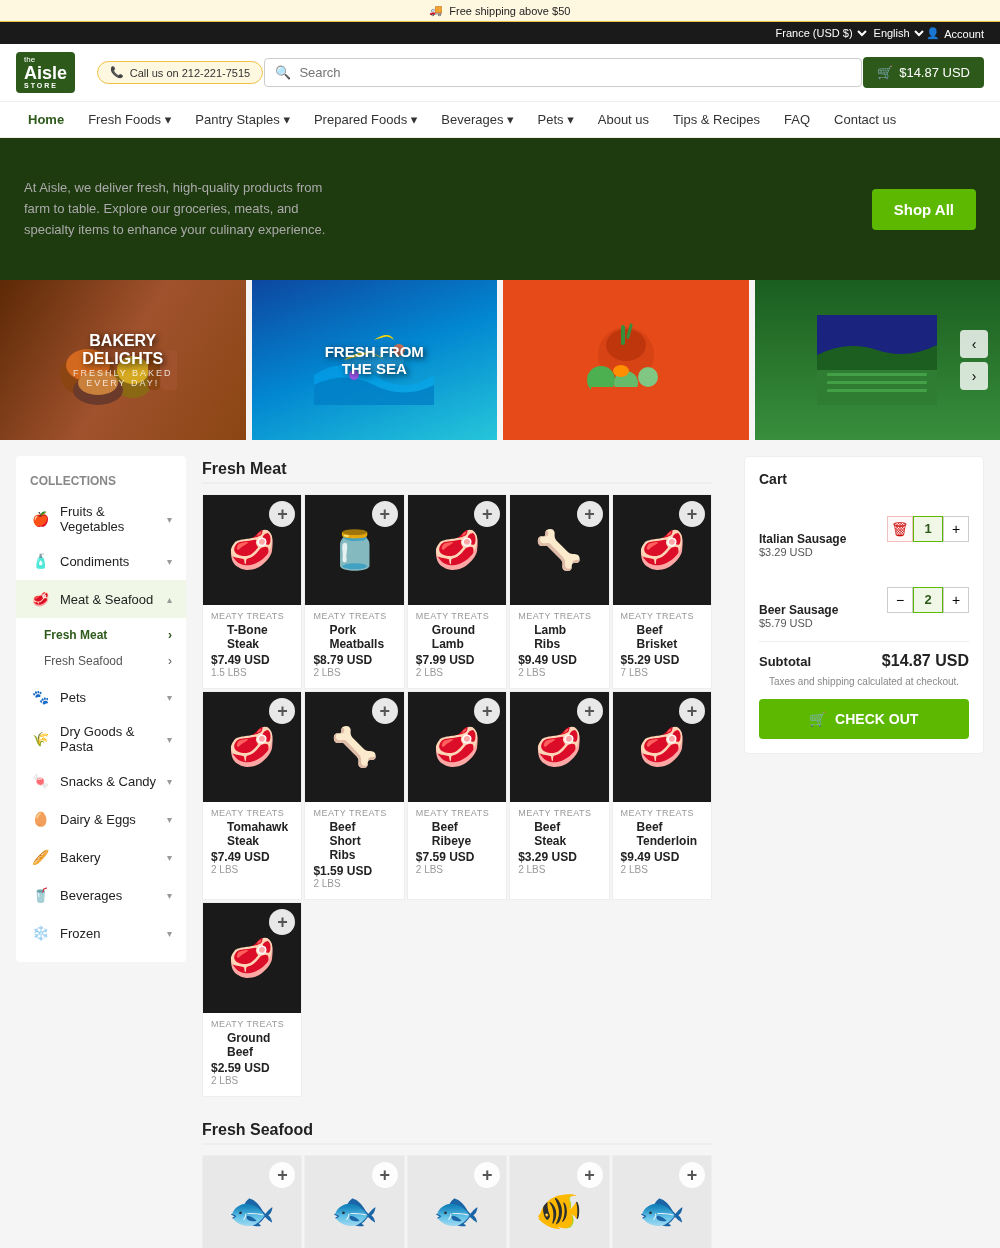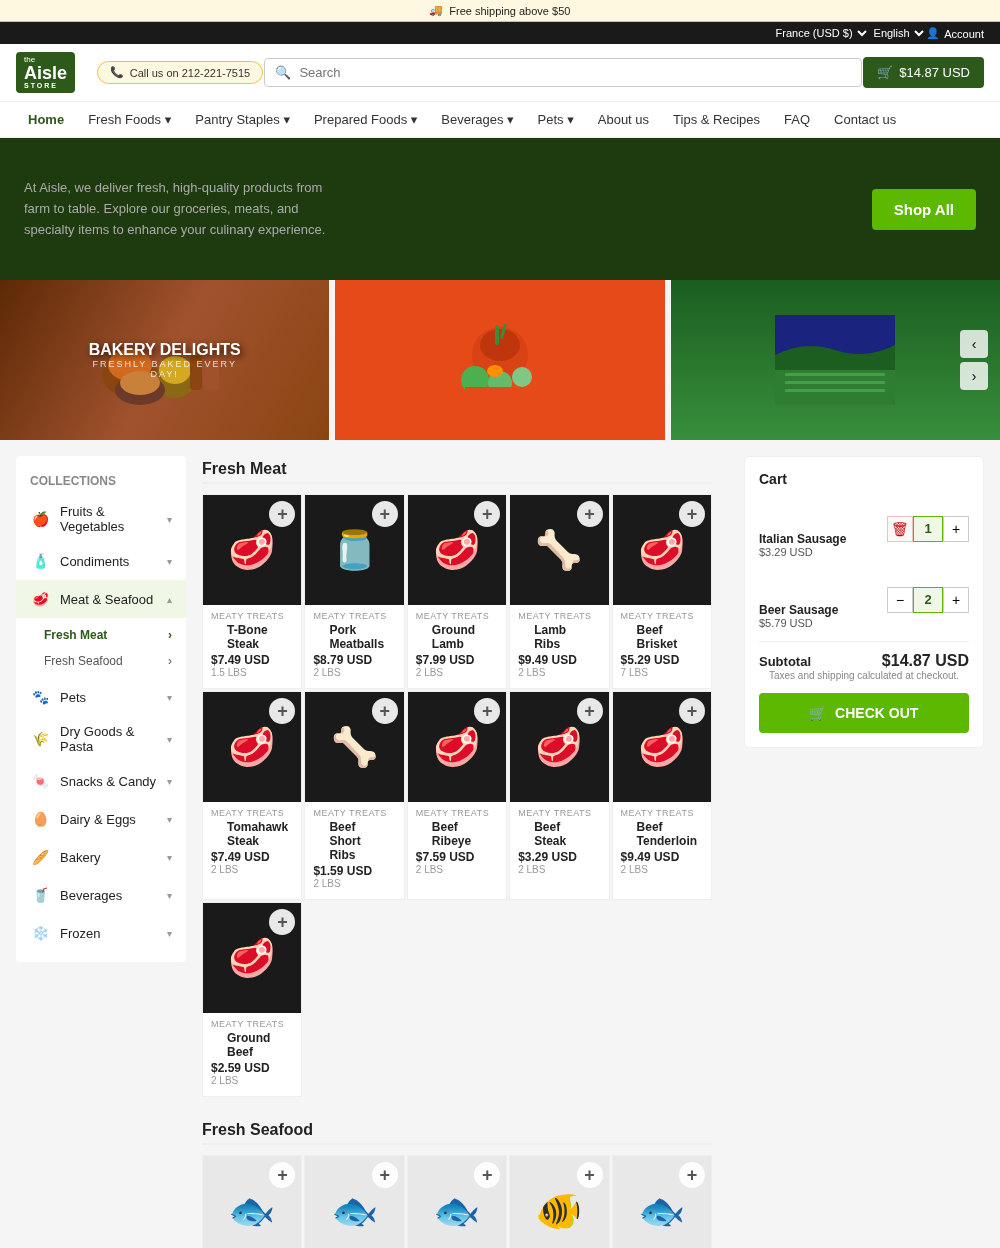--- a/index.html
+++ b/index.html
@@ -67,21 +67,21 @@
     .cart-box { background: #fff; border: 1px solid #eee; border-radius: 4px; padding: 14px; }
     .cart-title { font-size: 14px; font-weight: bold; margin-bottom: 12px; }
     .cart-item { display: flex; align-items: center; justify-content: space-between; margin-bottom: 12px; gap: 6px; }
     .cart-item-name { font-size: 12px; font-weight: bold; flex: 1; margin-top: 33px; }
     .cart-item-price { font-size: 11px; color: #555; }
     .qty-control { display: flex; align-items: center; gap: 0; }
     .qty-btn { background: #fff; border: 1px solid #ccc; width: 26px; height: 26px; cursor: pointer; display: flex; align-items: center; justify-content: center; font-size: 14px; }
     .qty-btn.delete { background: #fff8f8; border-color: #f0c0c0; color: #c00; }
     .qty-display { border: 1px solid #5cb800; background: #f0f7e6; width: 30px; height: 26px; display: flex; align-items: center; justify-content: center; font-size: 13px; font-weight: bold; color: #2d5a1b; }
     .cart-divider { border: none; border-top: 1px solid #eee; margin: 10px 0; }
-    .cart-subtotal { display: flex; justify-content: space-between; align-items: center; }
+    .cart-subtotal { display: flex; justify-content: space-between; align-items: center; margin-bottom: 6px; }
     .cart-subtotal-label { font-size: 13px; font-weight: bold; }
     .cart-subtotal-value { font-size: 16px; font-weight: bold; color: #222; }
     .cart-tax-note { font-size: 10px; color: #888; text-align: center; margin-bottom: 12px; }
     .checkout-btn { background: #5cb800; color: #fff; border: none; border-radius: 4px; width: 100%; padding: 12px; font-size: 14px; font-weight: bold; cursor: pointer; display: flex; align-items: center; justify-content: center; gap: 8px; }
 
     
     .free-shipping { background: #fff8e1; font-size: 11px; text-align: center; padding: 4px 16px; border-bottom: 1px solid #f0c040; display: flex; align-items: center; justify-content: center; gap: 6px; }
 
     
     .banner-bakery-visual { position: absolute; inset: 0; background: linear-gradient(120deg, #5d2906, #a0522d, #8B4513); display: flex; align-items: center; justify-content: center; }
@@ -178,20 +178,36 @@
         <ellipse cx="45" cy="80" rx="25" ry="15" fill="#6B3A2A"></ellipse>
         <ellipse cx="45" cy="73" rx="20" ry="12" fill="#C8803A"></ellipse>
       </svg>
     </div>
     <div class="banner-text-overlay">
       <div class="big" style="font-size:16px; text-shadow:2px 2px 6px rgba(0,0,0,0.8);">BAKERY DELIGHTS</div>
       <div class="small" style="font-size:9px;">FRESHLY BAKED EVERY DAY!</div>
     </div>
   </div>
 
+  <div class="banner" style="position:relative; cursor:pointer;">
+    <div class="banner-sea-visual">
+      <svg width="120" height="90" viewBox="0 0 120 90">
+        <path d="M 0 60 Q 30 40 60 60 Q 90 80 120 60 L 120 90 L 0 90 Z" fill="rgba(3,169,244,0.5)"></path>
+        <path d="M 0 70 Q 30 55 60 70 Q 90 85 120 70 L 120 90 L 0 90 Z" fill="rgba(2,119,189,0.7)"></path>
+        <ellipse cx="60" cy="45" rx="30" ry="12" fill="rgba(255,255,255,0.1)"></ellipse>
+        <path d="M 30 45 Q 50 30 70 45 Q 60 35 50 40 Z" fill="#FFD700" opacity="0.8"></path>
+        <circle cx="85" cy="35" r="6" fill="#FF7043" opacity="0.8"></circle>
+        <circle cx="40" cy="60" r="5" fill="#E040FB" opacity="0.7"></circle>
+        <path d="M 60 25 Q 75 15 80 25 Q 75 20 70 22 Z" fill="#FFD700"></path>
+      </svg>
+    </div>
+    <div class="banner-text-overlay">
+      <div class="big" style="font-size:15px; text-shadow:2px 2px 6px rgba(0,0,0,0.8);">FRESH FROM<br>THE SEA</div>
+    </div>
+  </div>
 
   <div class="banner" style="position:relative; cursor:pointer;">
     <div class="banner-veg-visual">
       <svg width="120" height="90" viewBox="0 0 120 90">
         <circle cx="60" cy="40" r="28" fill="#d84315"></circle>
         <ellipse cx="60" cy="30" rx="20" ry="16" fill="#bf360c"></ellipse>
         <rect x="55" y="10" width="4" height="20" rx="2" fill="#388e3c"></rect>
         <rect x="62" y="8" width="3" height="16" rx="2" fill="#388e3c" transform="rotate(15 63 16)"></rect>
         <circle cx="35" cy="65" r="14" fill="#4caf50"></circle>
         <circle cx="60" cy="68" r="12" fill="#66bb6a"></circle>

